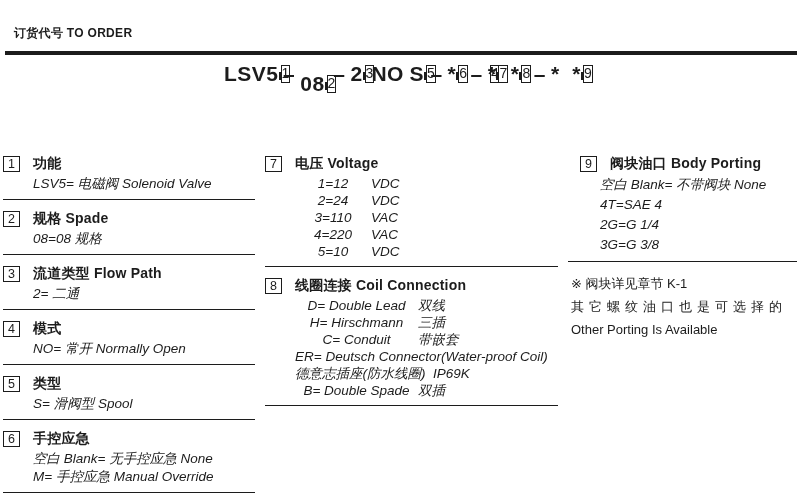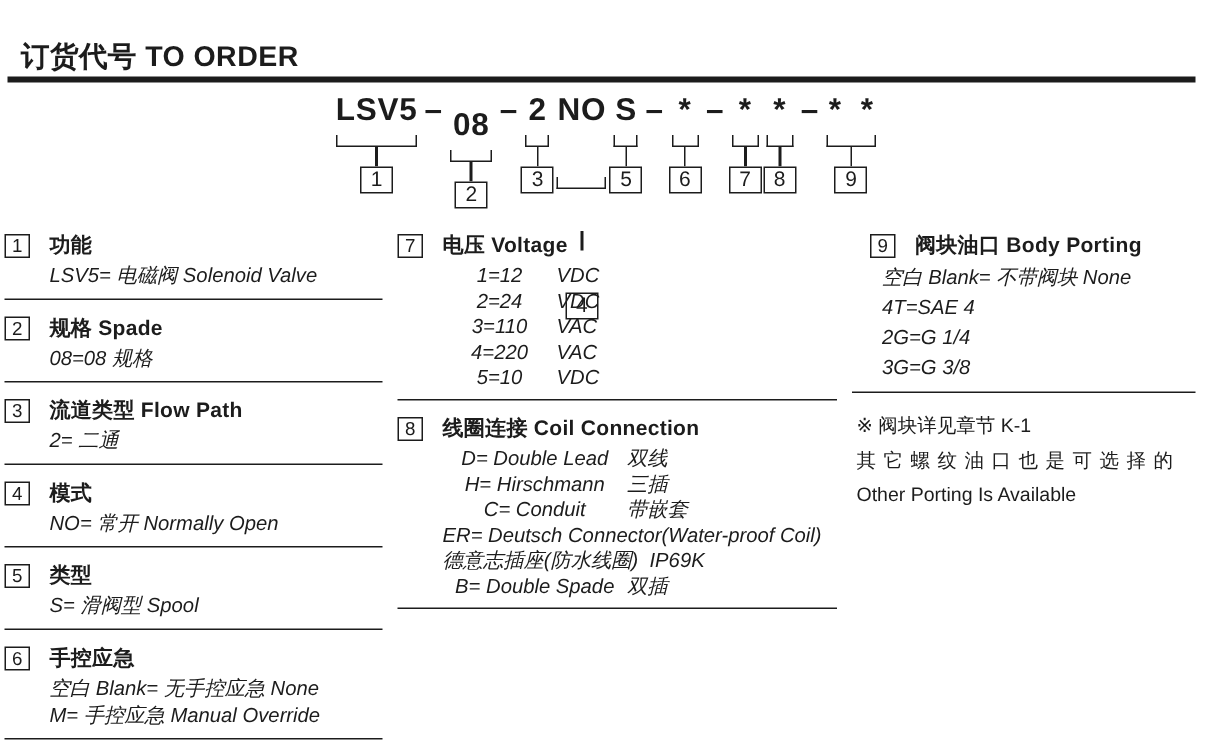--- a/index.html
+++ b/index.html
@@ -4,29 +4,29 @@
 <style>
   * { margin:0; padding:0; box-sizing:border-box; }
   html,body { width:808px; height:504px; }
   body {
     position:relative; background:#ffffff; color:#1c1c1c;
     font-family:"Liberation Sans","DejaVu Sans",sans-serif;
     overflow:hidden;
   }
   .page-title {
     position:absolute; left:14px; top:25px;
-    font-size:19px; font-weight:bold; letter-spacing:.3px; white-space:pre;
+    font-size:12px; font-weight:bold; letter-spacing:.3px; white-space:pre;
   }
   .top-rule {
     position:absolute; left:5px; top:51px; width:792px; height:4px; background:#1c1c1c;
   }
   
   .code-block { position:absolute; left:0; top:61px; width:808px; display:flex; justify-content:center; }
   .code-row { display:flex; align-items:flex-start; gap:5px; }
-  .seg { display:flex; flex-direction:column; align-items:center; }
+  .seg { display:flex; flex-direction:row; align-items:center; }
   .seg-text { font-size:21px; font-weight:bold; line-height:26px; white-space:pre; letter-spacing:.5px; }
   .bracket {
     width:100%; height:8px; margin-top:3px;
     border-left:1.5px solid #1c1c1c; border-right:1.5px solid #1c1c1c; border-bottom:1.5px solid #1c1c1c;
   }
   .stem { width:1.5px; height:13px; background:#1c1c1c; }
   .codebox {
     width:22px; height:18px; border:1.5px solid #1c1c1c;
     font-size:14px; line-height:15px; text-align:center; background:#fff;
   }
@@ -43,21 +43,21 @@
   .ititle { font-size:14px; font-weight:bold; letter-spacing:.2px; }
   .ibody { margin:3px 0 0 30px;font-style:italic; }
   .row { display:flex; font-size:13.5px; line-height:18px; white-space:pre; }
   #col-mid .row { line-height:17px;text-align:center; }
   #col-right .row { line-height:20px; }
   .sep { border-top:1.3px solid #1c1c1c; margin:6px 0 10px 0; }
   #col-mid .item:nth-of-type(1) .t { display:inline-block; width:76px; }
   #col-mid .item:nth-of-type(2) .t { display:inline-block; width:123px; }
   #col-mid .item:nth-of-type(2) { margin-top:3px; }
   #col-right .head { margin-left:12px; }
-  #col-right .ibody { margin-left:20px;text-align:center; }
+  #col-right .ibody { margin-left:32px;text-align:center; }
   
   .porting-note { margin-top:7px; margin-left:3px; font-size:13px; line-height:23px; }
   .porting-note .nline2 { letter-spacing:5px; }
 </style>
 </head>
 <body>
 
 <div class="page-title">订货代号 TO ORDER</div>
 <div class="top-rule"></div>
 

